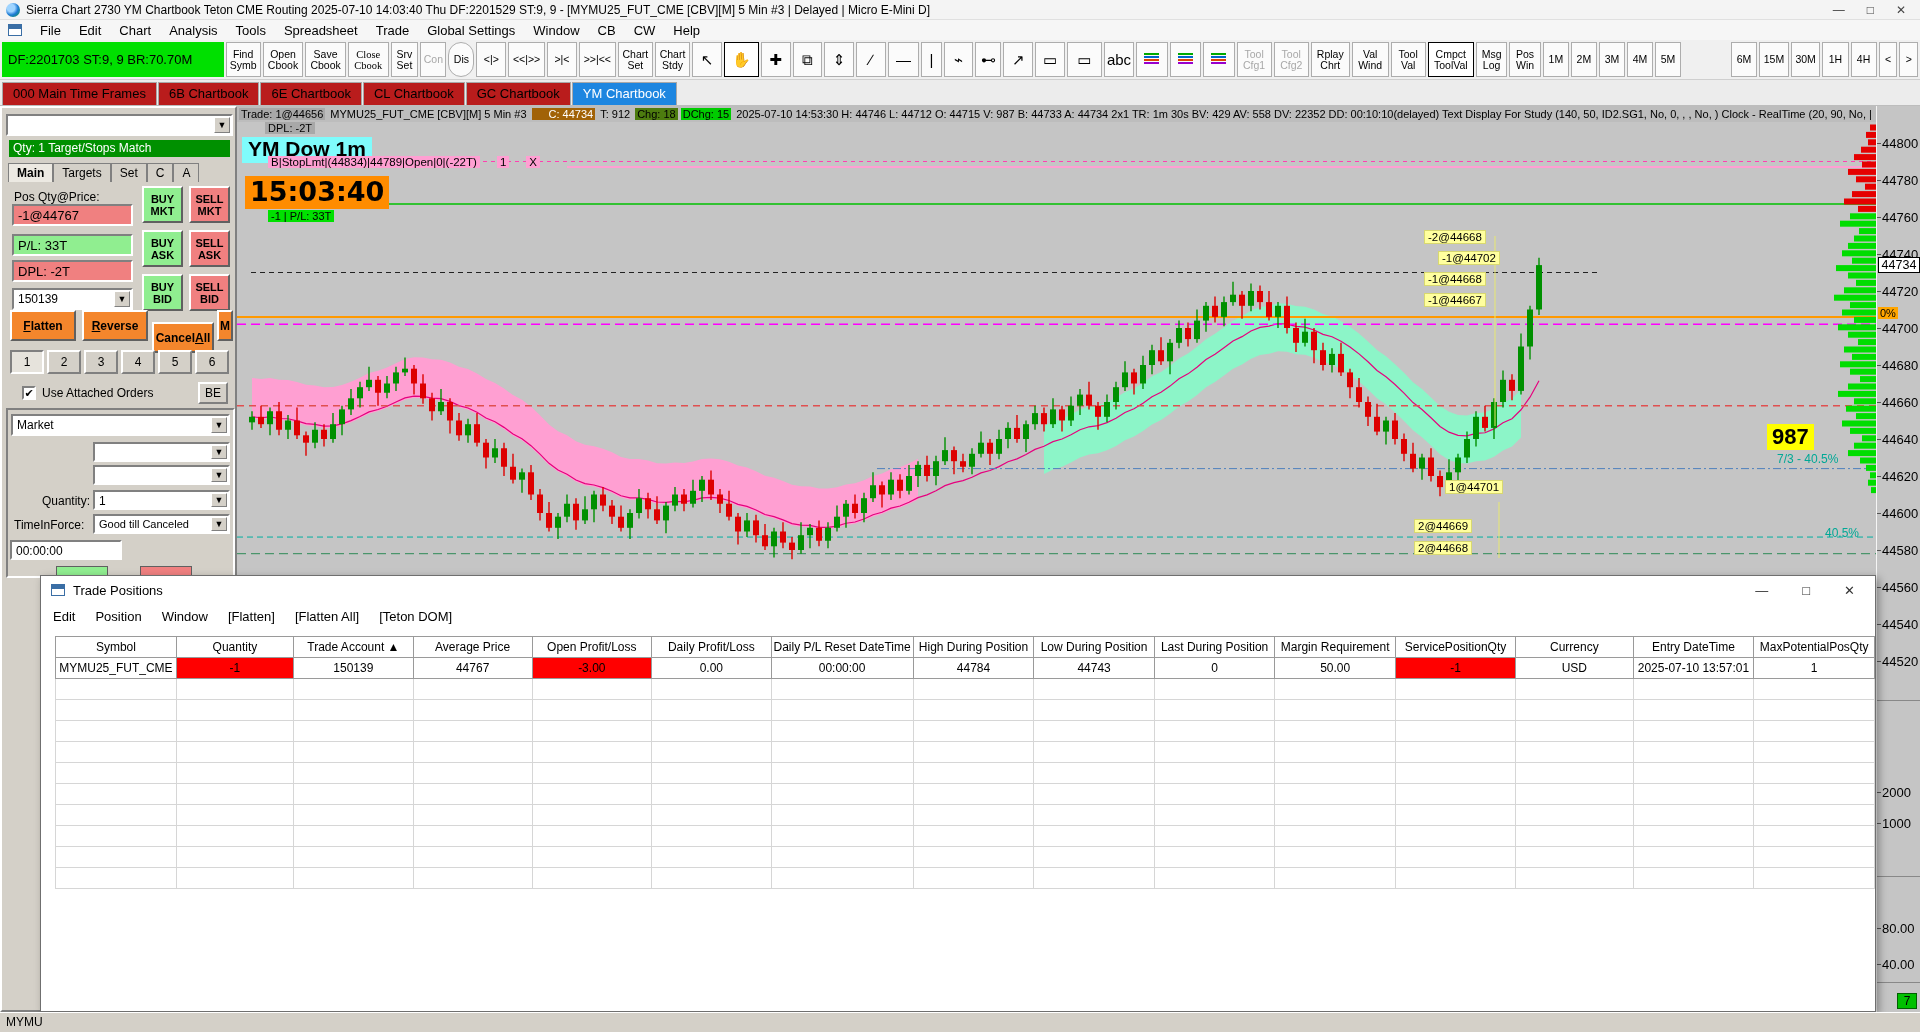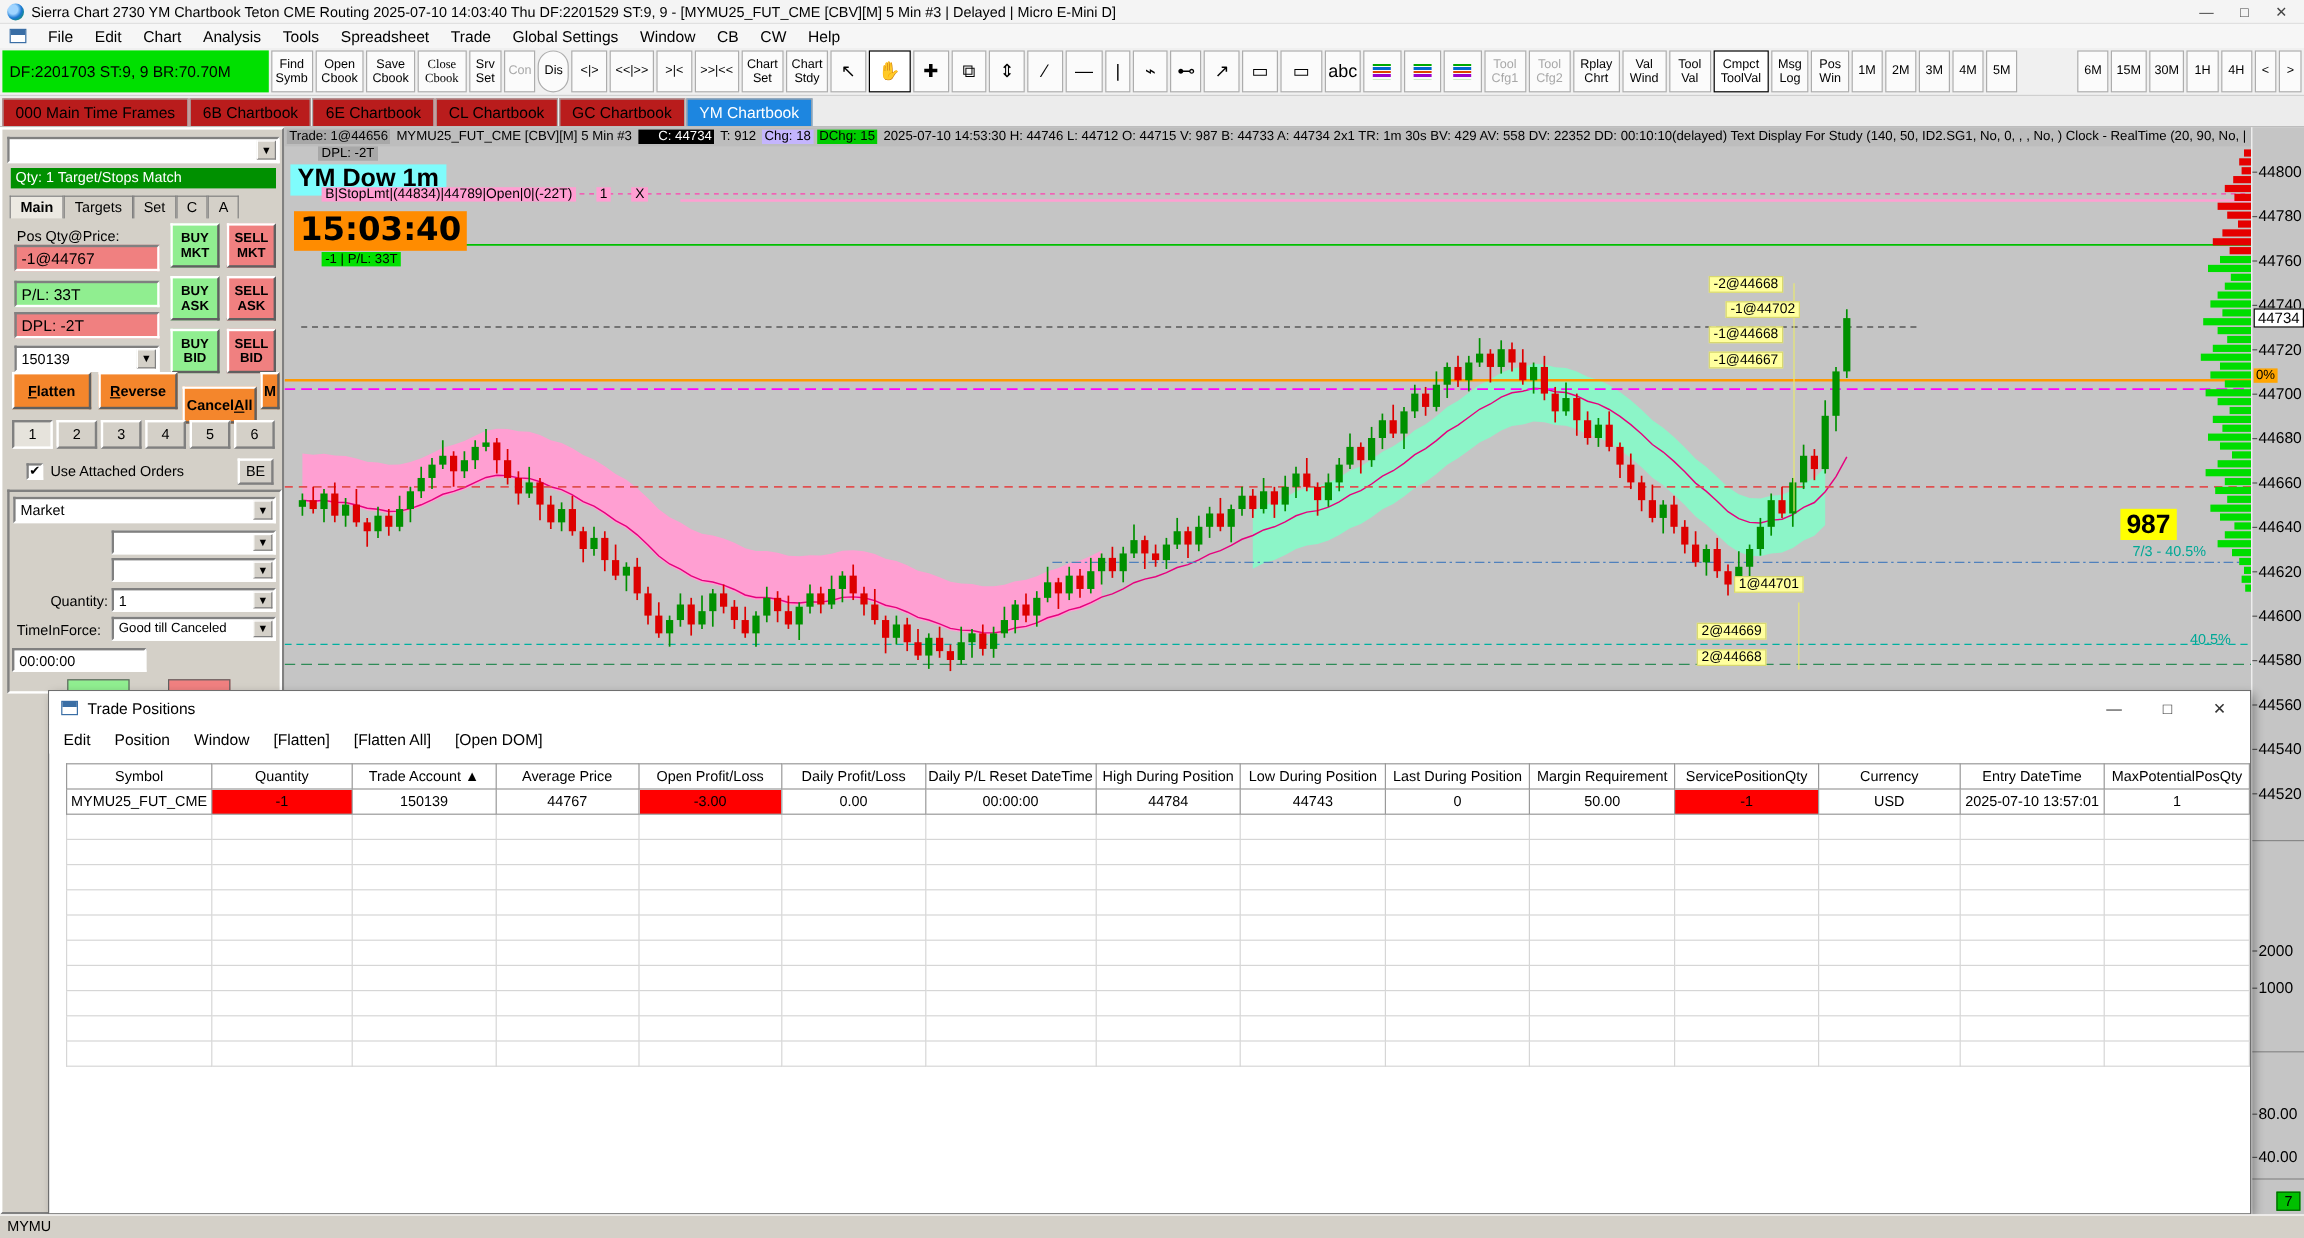--- a/index.html
+++ b/index.html
@@ -633,23 +633,23 @@
       <rect x="1611" y="344.1" width="28" height="6" fill="#00dd00"></rect>
       <rect x="1623" y="351.5" width="16" height="6" fill="#00dd00"></rect>
       <rect x="1629" y="358.90000000000003" width="10" height="6" fill="#00dd00"></rect>
       <rect x="1633" y="366.3" width="6" height="6" fill="#00dd00"></rect>
       <rect x="1631" y="373.7" width="8" height="6" fill="#00dd00"></rect>
       <rect x="1634" y="381.1" width="5" height="6" fill="#00dd00"></rect>
     </svg>
   <div id="infobar">
       <span style="background: rgb(168, 168, 168); color: rgb(0, 0, 0);">Trade: 1@44656</span>
       <span style="color: rgb(0, 0, 0);">MYMU25_FUT_CME [CBV][M]  5 Min  #3</span>
-      <span style="background: #000000; color: rgb(255, 255, 255); padding-left: 17px;">C: 44734</span>
+      <span style="background: #a16207; color: rgb(255, 255, 255); padding-left: 17px;">C: 44734</span>
       <span style="color: rgb(0, 0, 0);">T: 912</span>
-      <span style="background: #c4b5fd; color: rgb(0, 0, 0);">Chg: 18</span>
+      <span style="background: #4d7c0f; color: rgb(0, 0, 0);">Chg: 18</span>
       <span style="background: rgb(0, 204, 0); color: rgb(0, 0, 0);">DChg: 15</span>
       <span style="color: rgb(0, 0, 0);">2025-07-10 14:53:30 H: 44746 L: 44712 O: 44715 V: 987 B: 44733 A: 44734 2x1 TR: 1m 30s BV: 429 AV: 558 DV: 22352 DD: 00:10:10(delayed) Text Display For Study  (140, 50, ID2.SG1, No, 0, , , No, )  Clock - RealTime  (20, 90, No, |</span>
     </div>
   <div id="dpl-label" class="chart-label">DPL: -2T</div>
   <div id="symbol-label" class="chart-label">YM Dow 1m</div>
   <div id="order-label" class="chart-label">
     <span class="seg">B|StopLmt|(44834)|44789|Open|0|(-22T)</span>
     <span class="seg">1</span>
     <span class="seg">X</span>
   </div>
@@ -725,21 +725,21 @@
         <span>□</span>
         <span>✕</span>
       </span>
   </div>
   <div id="poswin-menu">
       <span>Edit</span>
       <span>Position</span>
       <span>Window</span>
       <span>[Flatten]</span>
       <span>[Flatten All]</span>
-      <span>[Open DOM]</span>
+      <span>[Teton DOM]</span>
     </div>
   <table id="postable">
     <thead>
         <tr>
           <th>Symbol</th>
           <th>Quantity</th>
           <th>Trade Account ▲</th>
           <th>Average Price</th>
           <th>Open Profit/Loss</th>
           <th>Daily Profit/Loss</th>

